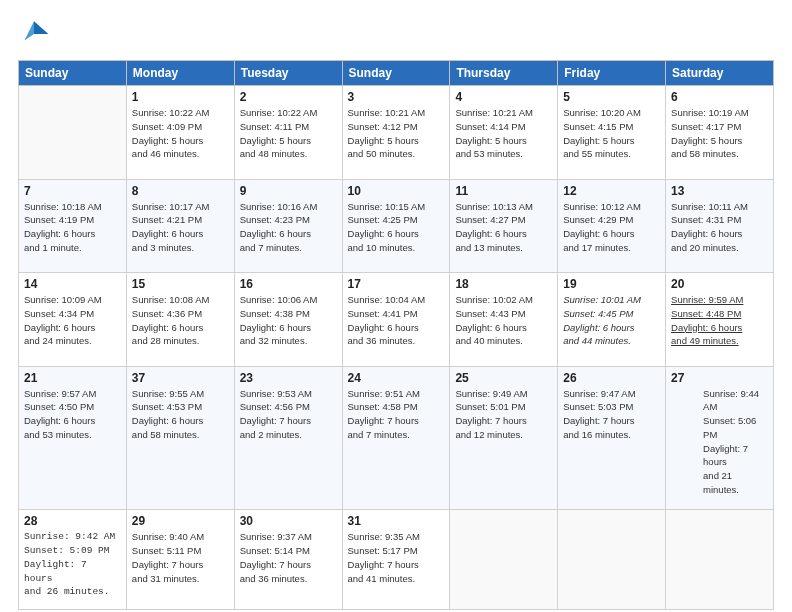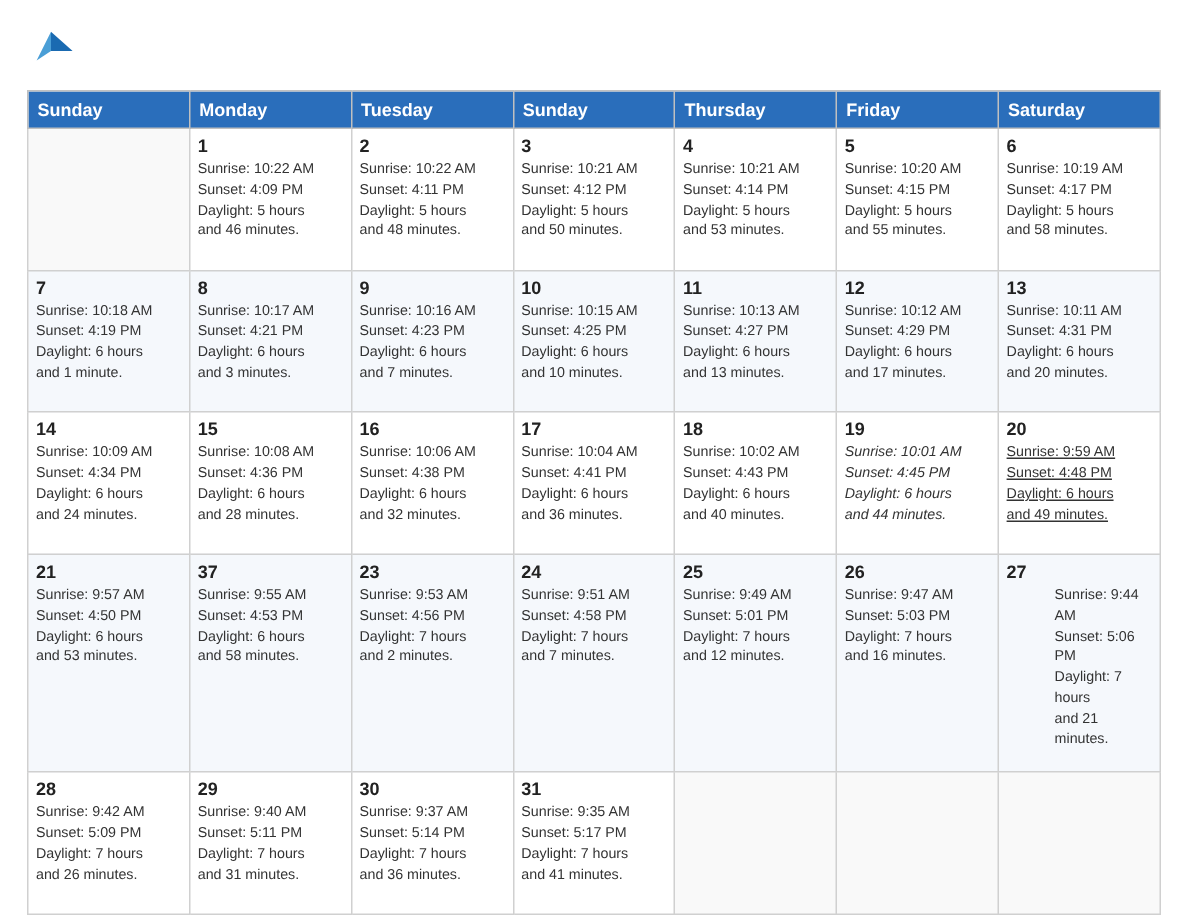--- a/index.html
+++ b/index.html
@@ -323,21 +323,21 @@
             <span class="day-num">27</span>
             <div class="day-info" style="white-space: pre-line; margin-left: 32px;">Sunrise: 9:44 AM
 Sunset: 5:06 PM
 Daylight: 7 hours
 and 21 minutes.</div>
           </td>
         </tr>
         <tr>
           <td>
             <span class="day-num">28</span>
-            <div class="day-info" style="white-space: pre-line;">Sunrise: 9:42 AM
+            <div class="day-info" style="white-space: pre-line; font-family: Liberation Mono, monospace;">Sunrise: 9:42 AM
 Sunset: 5:09 PM
 Daylight: 7 hours
 and 26 minutes.</div>
           </td>
           <td>
             <span class="day-num">29</span>
             <div class="day-info" style="white-space: pre-line;">Sunrise: 9:40 AM
 Sunset: 5:11 PM
 Daylight: 7 hours
 and 31 minutes.</div>

